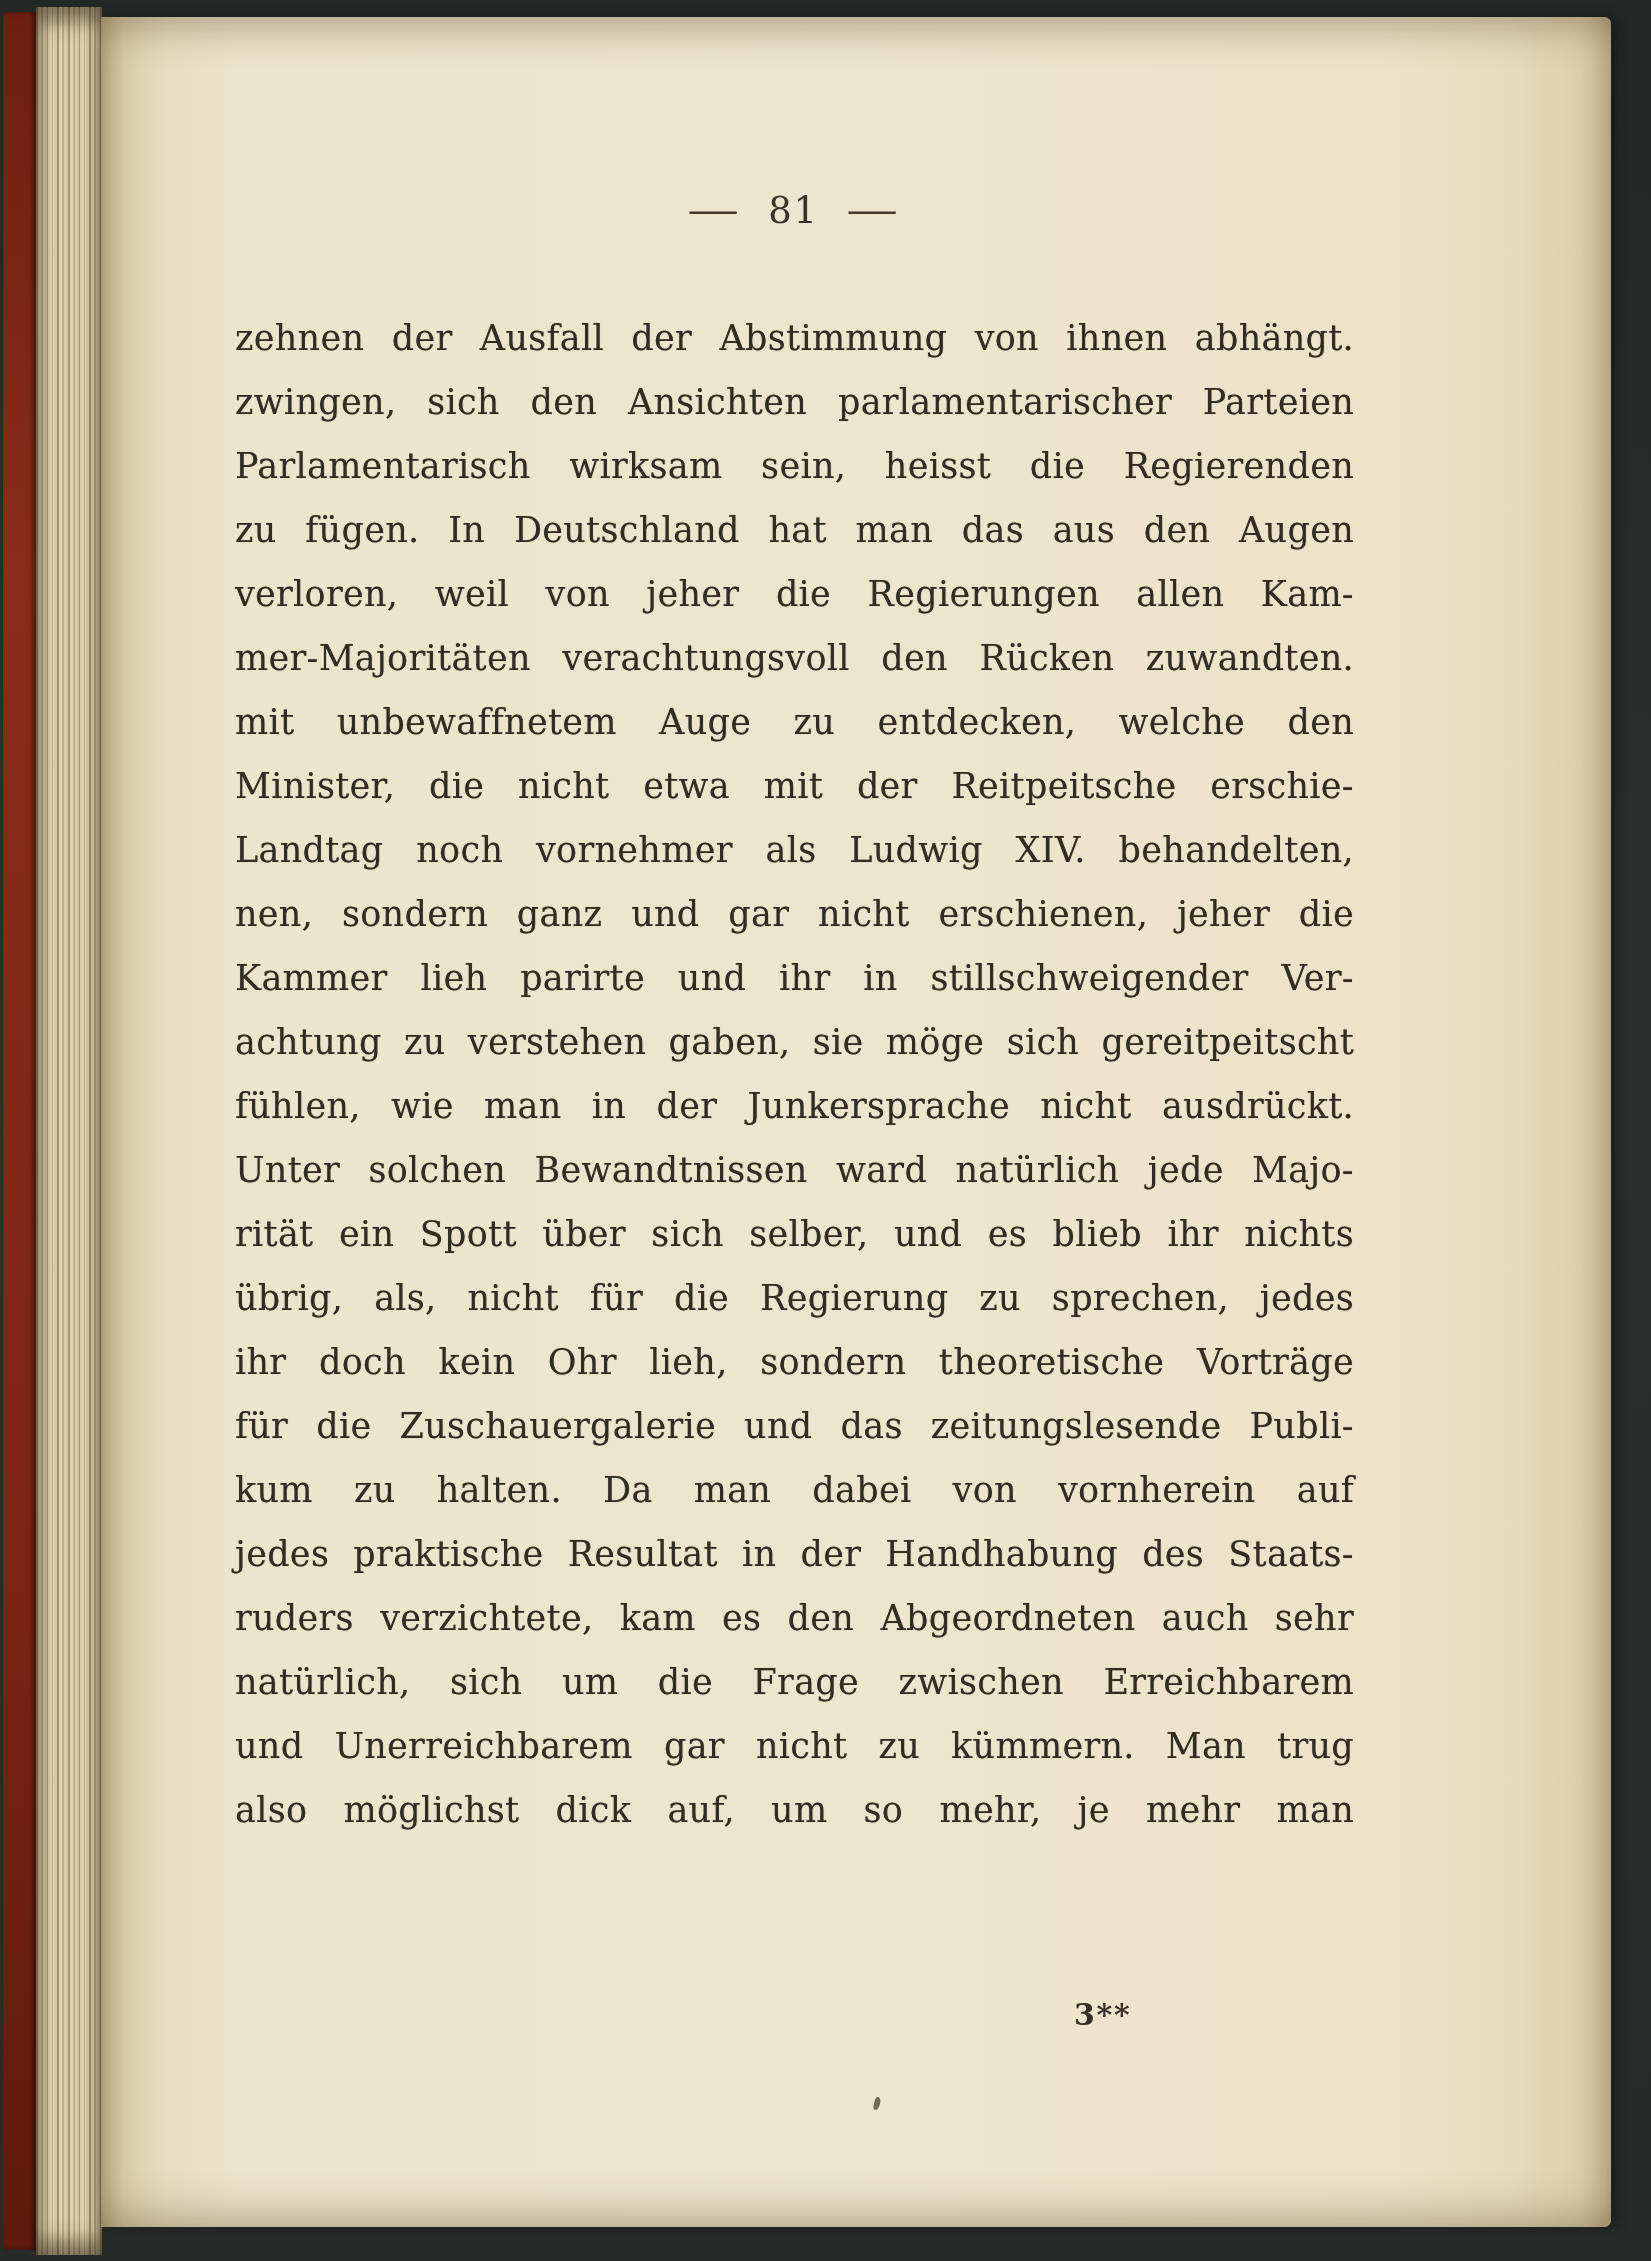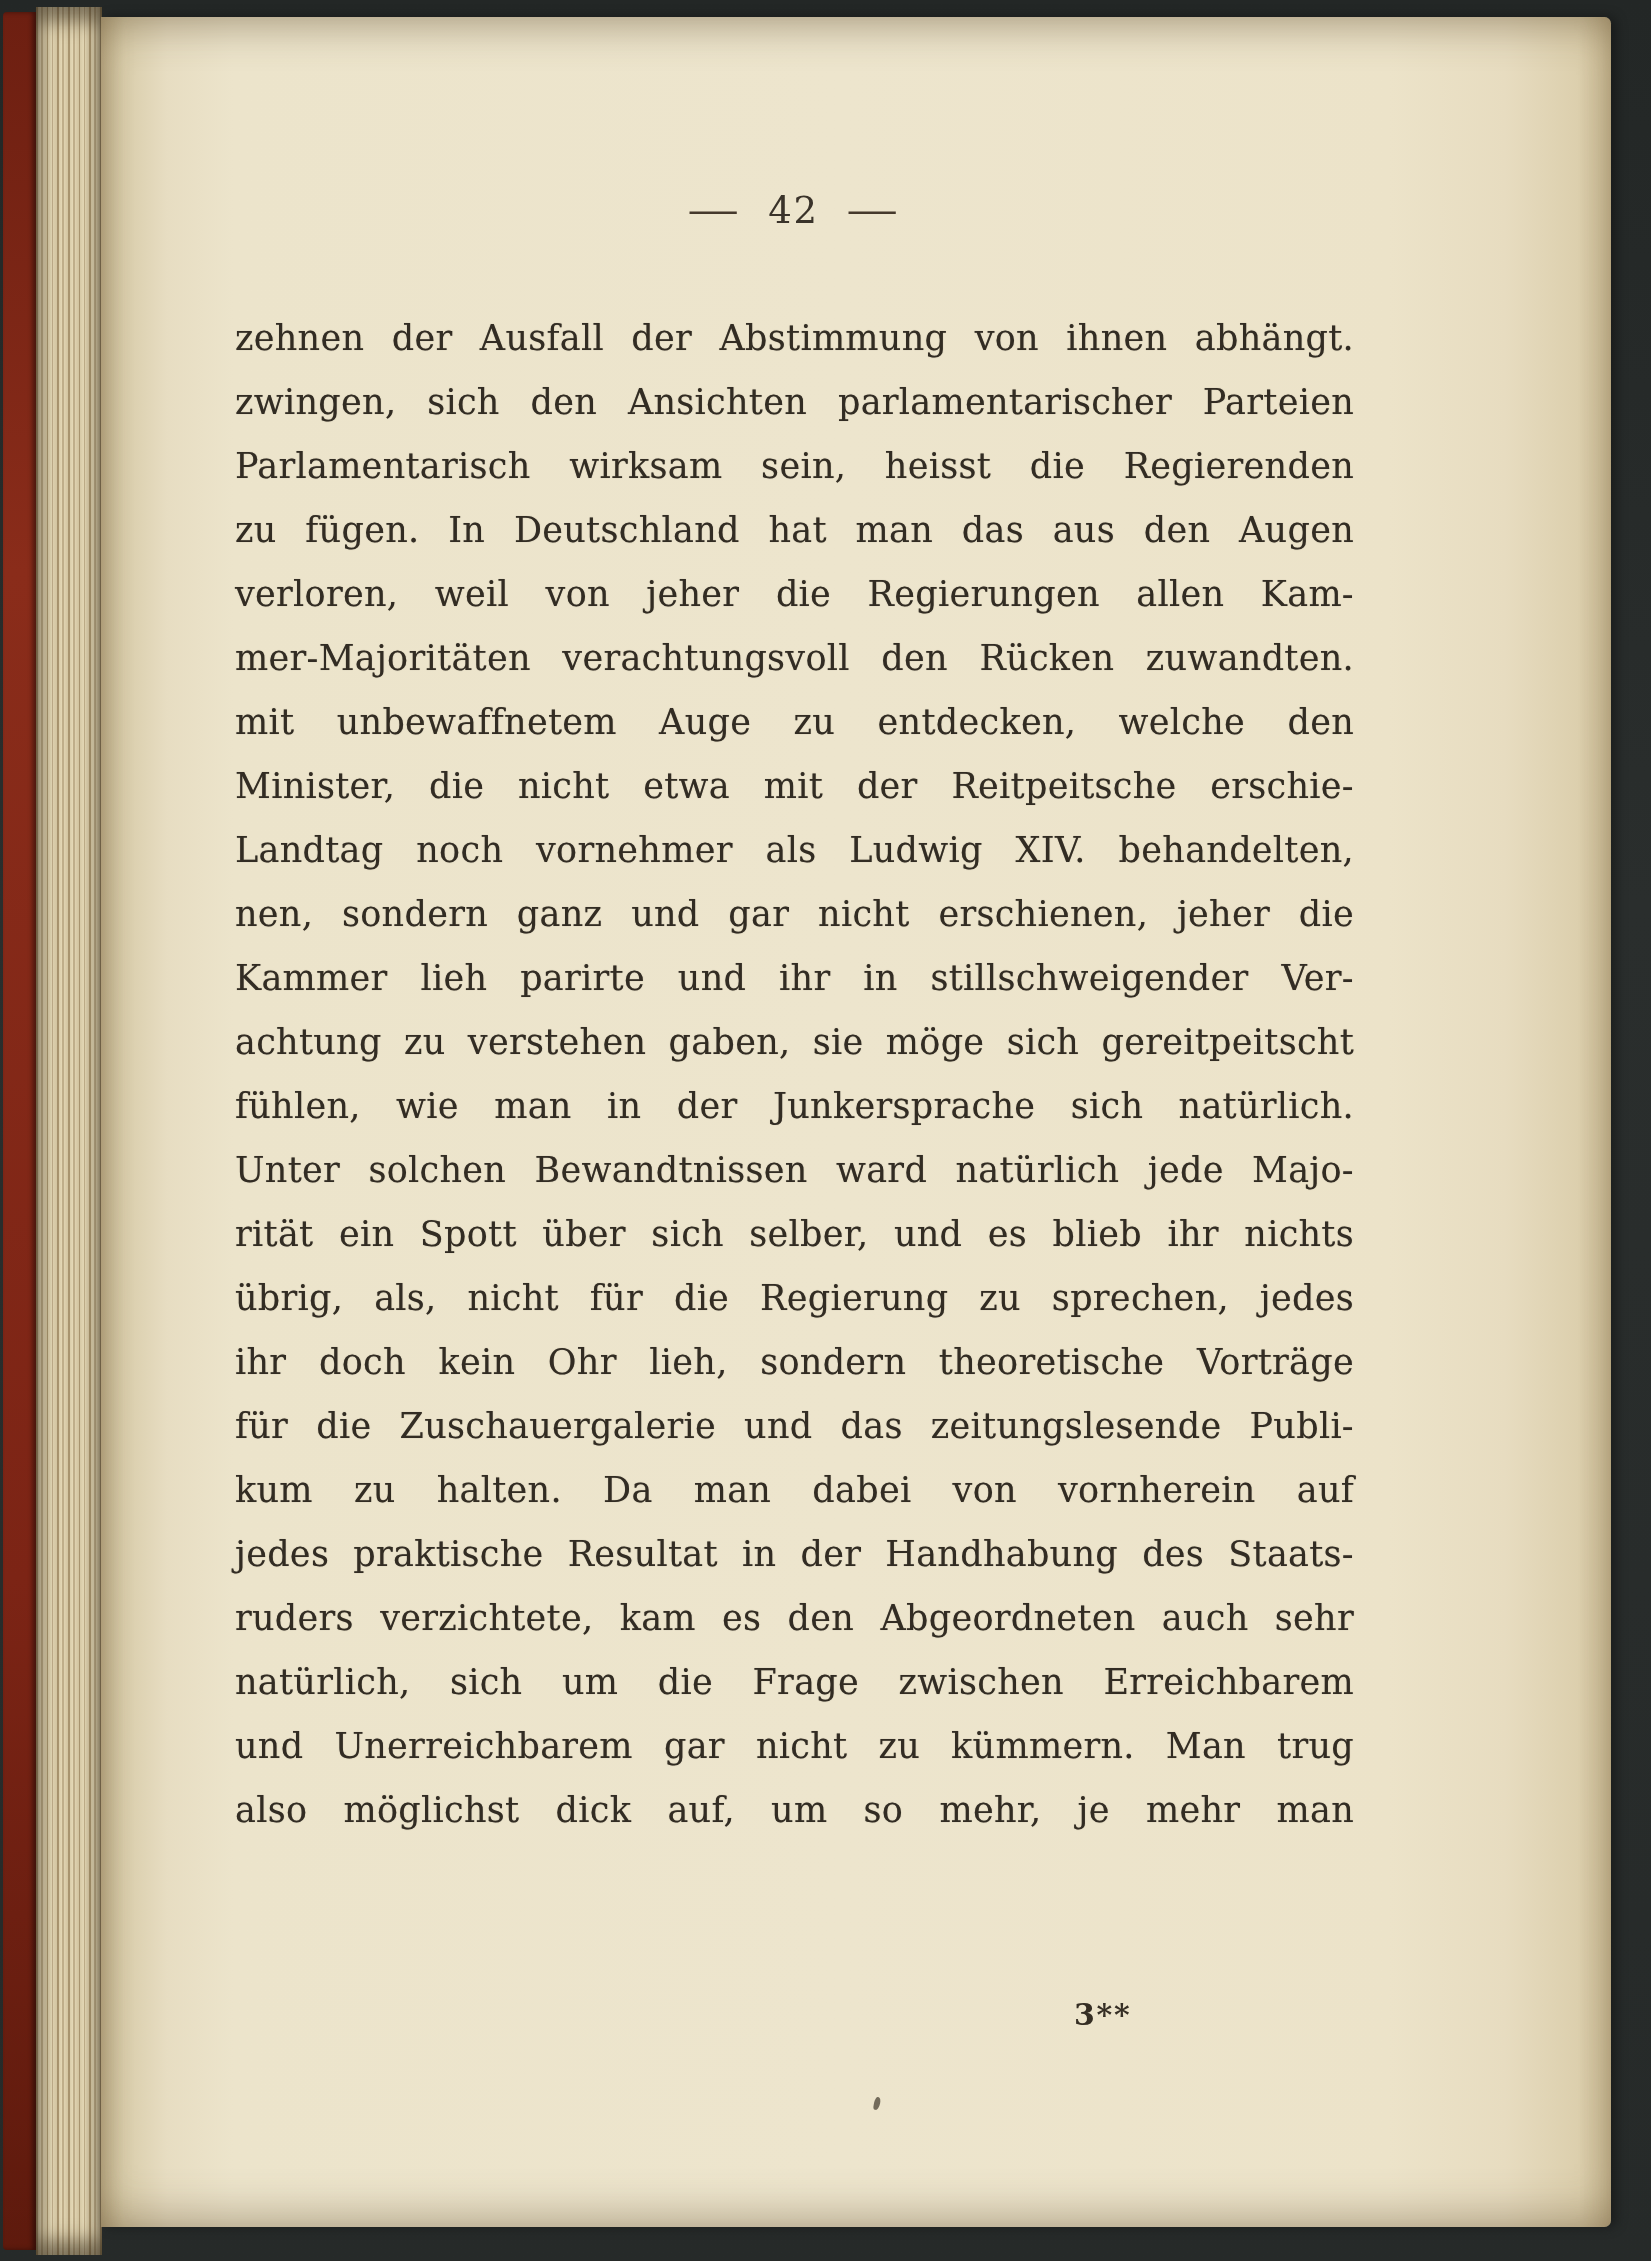--- a/index.html
+++ b/index.html
@@ -103,38 +103,38 @@
 </head>
 <body>
 
 <div class="scene">
   <div class="cover-strip"></div>
   <div class="page-stack"></div>
 
   <div class="page">
     <div class="page-header">
       <span class="dash">—</span>
-      <span class="num">42</span>
+      <span class="num">81</span>
       <span class="dash">—</span>
     </div>
 
     <div class="text-block">
       <p class="line">zehnen der Ausfall der Abstimmung von ihnen abhängt.</p>
       <p class="line">zwingen, sich den Ansichten parlamentarischer Parteien</p>
       <p class="line">Parlamentarisch wirksam sein, heisst die Regierenden</p>
       <p class="line">zu fügen. In Deutschland hat man das aus den Augen</p>
       <p class="line">verloren, weil von jeher die Regierungen allen Kam-</p>
       <p class="line">mer-Majoritäten verachtungsvoll den Rücken zuwandten.</p>
       <p class="line">mit unbewaffnetem Auge zu entdecken, welche den</p>
       <p class="line">Minister, die nicht etwa mit der Reitpeitsche erschie-</p>
       <p class="line">Landtag noch vornehmer als Ludwig XIV. behandelten,</p>
       <p class="line">nen, sondern ganz und gar nicht erschienen, jeher die</p>
       <p class="line">Kammer lieh parirte und ihr in stillschweigender Ver-</p>
       <p class="line">achtung zu verstehen gaben, sie möge sich gereitpeitscht</p>
-      <p class="line">fühlen, wie man in der Junkersprache sich natürlich.</p>
+      <p class="line">fühlen, wie man in der Junkersprache nicht ausdrückt.</p>
       <p class="line">Unter solchen Bewandtnissen ward natürlich jede Majo-</p>
       <p class="line">rität ein Spott über sich selber, und es blieb ihr nichts</p>
       <p class="line">übrig, als, nicht für die Regierung zu sprechen, jedes</p>
       <p class="line">ihr doch kein Ohr lieh, sondern theoretische Vorträge</p>
       <p class="line">für die Zuschauergalerie und das zeitungslesende Publi-</p>
       <p class="line">kum zu halten. Da man dabei von vornherein auf</p>
       <p class="line">jedes praktische Resultat in der Handhabung des Staats-</p>
       <p class="line">ruders verzichtete, kam es den Abgeordneten auch sehr</p>
       <p class="line">natürlich, sich um die Frage zwischen Erreichbarem</p>
       <p class="line">und Unerreichbarem gar nicht zu kümmern. Man trug</p>

